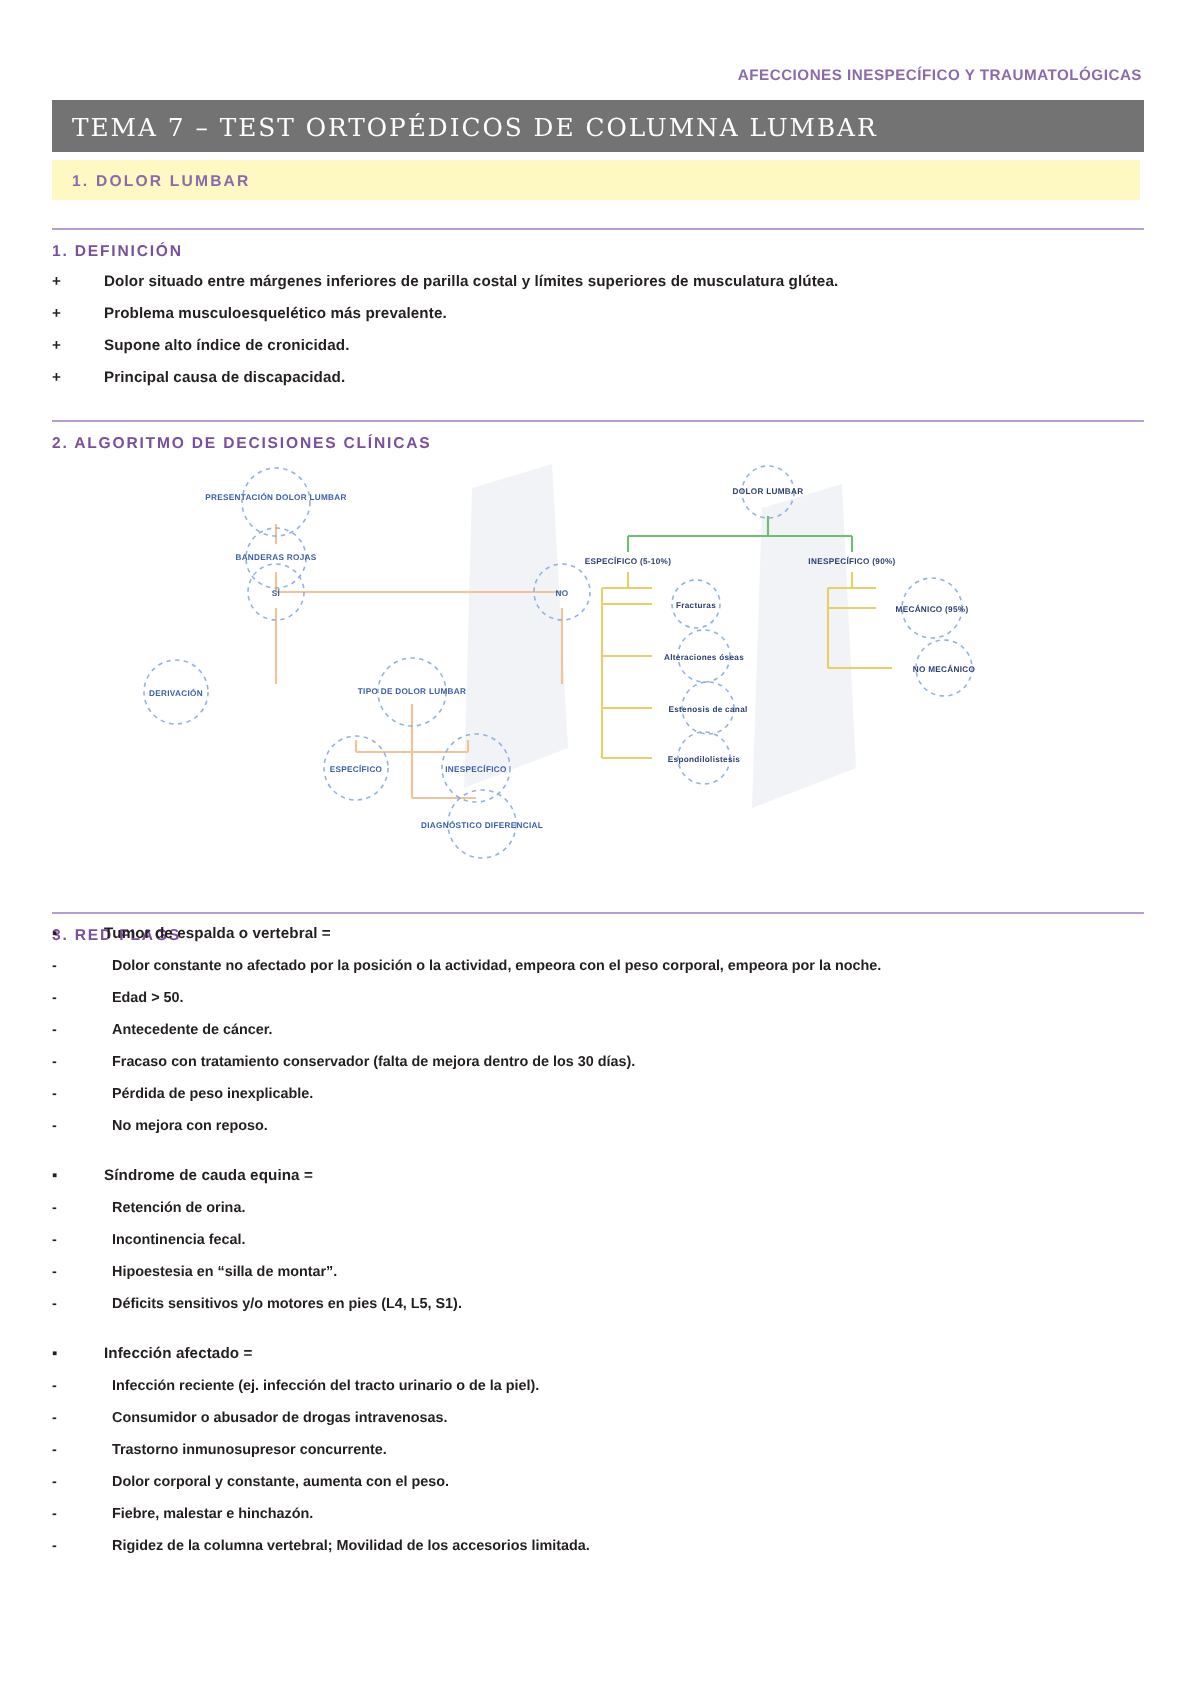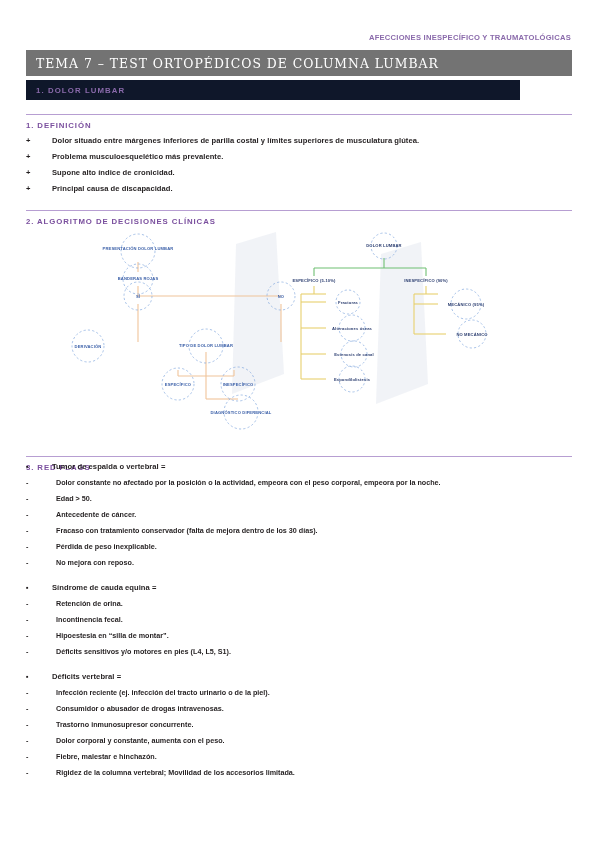--- a/index.html
+++ b/index.html
@@ -53,23 +53,23 @@
     letter-spacing: 1.0px;
     padding-left: 10px;
     white-space: nowrap;
   }
 
   
   .sub-band {
     position: absolute;
     top: 80px;
     left: 26px;
-    width: 494px;
+    width: 544px;
     height: 20px;
-    background: #0f172a;
+    background: #fef9c3;
     display: flex;
     align-items: center;
   }
   .sub-band .sub-text {
     color: #8a6aab;
     font-size: 7.8px;
     font-weight: bold;
     letter-spacing: 1.1px;
     padding-left: 10px;
   }
@@ -371,21 +371,21 @@
     <span class="mk">-</span>
     <span class="tx">Hipoestesia en “silla de montar”.</span>
   </div>
   <div class="lvl2" style="top:647px; left:26px;">
     <span class="mk">-</span>
     <span class="tx">Déficits sensitivos y/o motores en pies (L4, L5, S1).</span>
   </div>
 
   <div class="lvl1" style="top:672px; left:26px;">
     <span class="mk">▪</span>
-    <span class="tx">Déficits vertebral =</span>
+    <span class="tx">Infección afectado =</span>
   </div>
   <div class="lvl2" style="top:688px; left:26px;">
     <span class="mk">-</span>
     <span class="tx">Infección reciente (ej. infección del tracto urinario o de la piel).</span>
   </div>
   <div class="lvl2" style="top:704px; left:26px;">
     <span class="mk">-</span>
     <span class="tx">Consumidor o abusador de drogas intravenosas.</span>
   </div>
   <div class="lvl2" style="top:720px; left:26px;">

